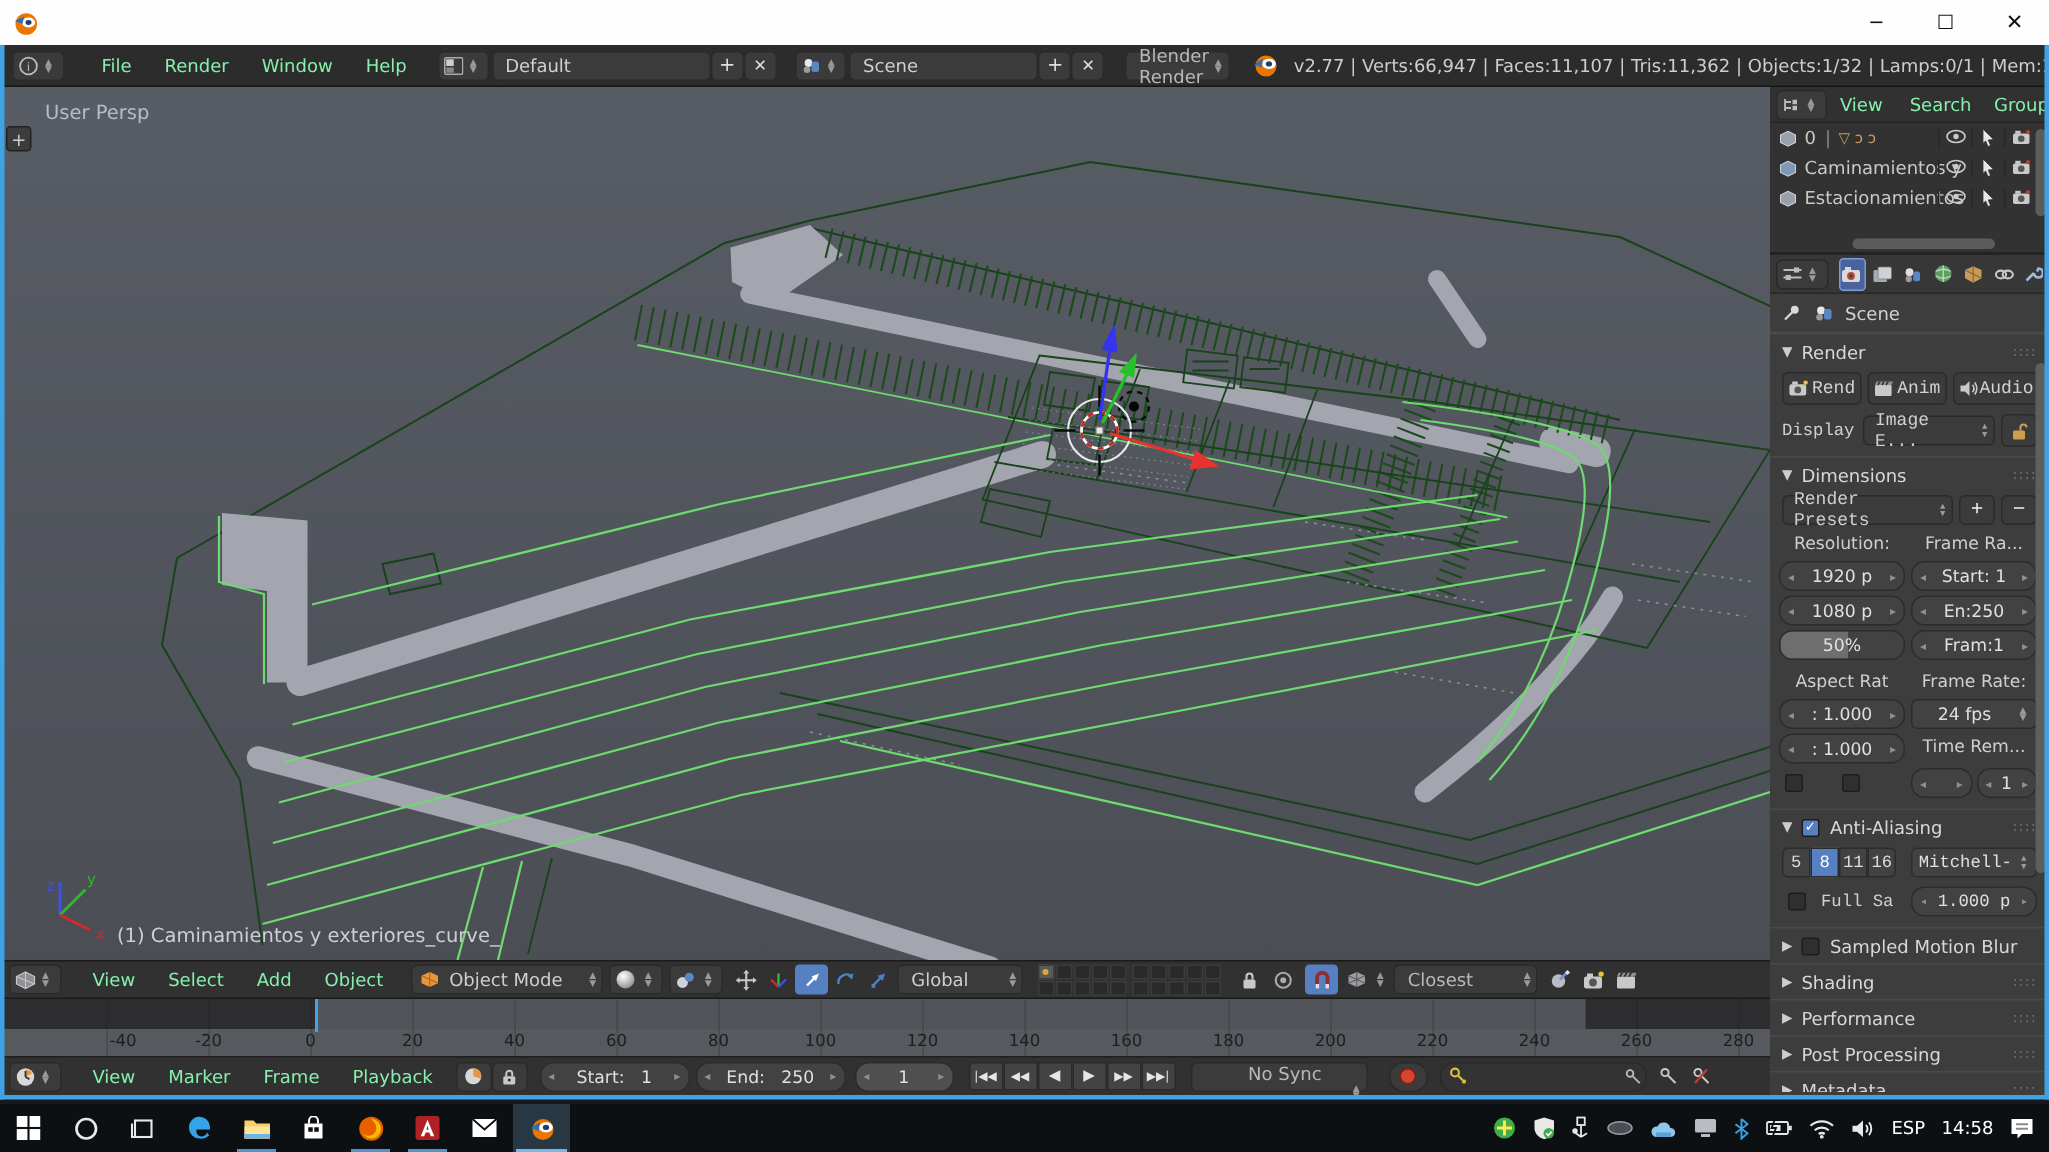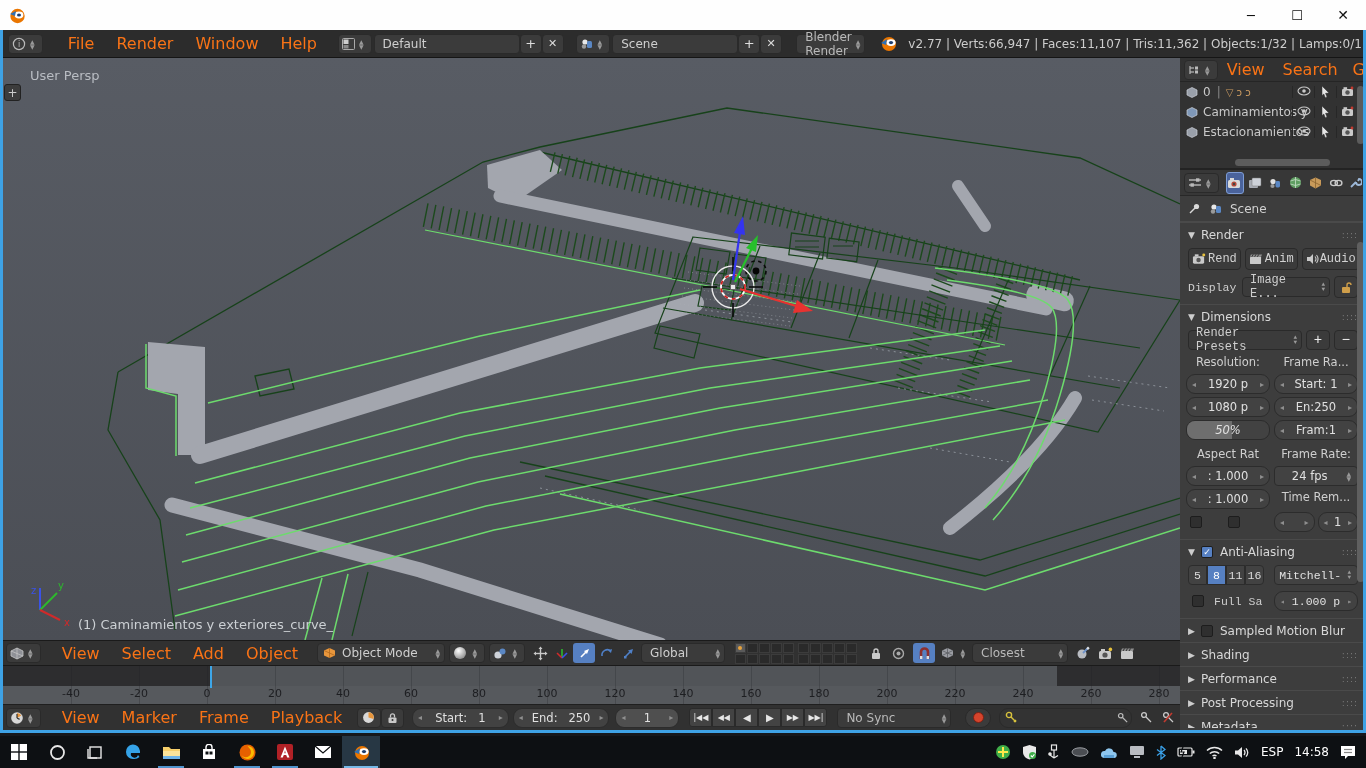--- a/index.html
+++ b/index.html
@@ -15,21 +15,21 @@
   .wctrl.min{ right:92px; } .wctrl.max{ right:46px; } .wctrl.close{ right:0; font-size:14px; }
 
   
   .wb { position:absolute; background:#3ea2e5; z-index:50; }
   .wb.l { left:0; top:30px; width:3px; height:703px; }
   .wb.r { left:1363px; top:30px; width:3px; height:703px; }
   .wb.b { left:0; top:730px; width:1366px; height:3px; }
   .wgap { position:absolute; left:0; top:733px; width:1366px; height:3px; background:#16181c; z-index:49;}
 
   
-  .menu { padding:0 11px; color:#f97316; font-size:16px; white-space:nowrap; }
+  .menu { padding:0 11px; color:#86efac; font-size:12px; white-space:nowrap; }
   .field, .dd { background:#3b3b3b; border:1px solid #2a2a2a; border-radius:4px; height:20px; display:flex; align-items:center; color:#cfcfcf; position:relative; }
   .pill { border-radius:9px; }
   .updown { display:flex; flex-direction:column; line-height:5px; font-size:6px; color:#9a9a9a; margin-left:auto; padding:0 4px; }
   .larr,.rarr { color:#8f8f8f; font-size:8px; padding:0 3px; }
   .iconbtn { background:#3b3b3b; border:1px solid #2a2a2a; border-radius:4px; height:20px; display:flex; align-items:center; justify-content:center; padding:0 3px; }
   .checkbox { width:12px; height:12px; background:#2f2f2f; border:1px solid #1d1d1d; border-radius:2px; display:inline-flex; align-items:center; justify-content:center; font-size:9px; color:#fff; }
   .checkbox.on { background:var(--accent); }
   .dots { margin-left:auto; color:#787878; font-size:9px; letter-spacing:1px; }
 
   
@@ -80,21 +80,21 @@
   .ptab { width:24px; height:22px; display:flex; align-items:center; justify-content:center; border-radius:3px; margin:0 1px; }
   .ptab.sel { background:#4a639c; border:1px solid #7d9cd4; }
   .crumb { height:26px; display:flex; align-items:center; padding-left:8px; border-bottom:1px solid #4a4a4a; }
   .sect { display:flex; align-items:center; height:24px; padding:0 8px; color:#d8d8d8; border-top:1px solid #4a4a4a; }
   .sect .tri { font-size:9px; margin-right:6px; color:#cdcdcd; }
   .prow { display:flex; align-items:center; padding:2px 8px; gap:4px;font-family:Liberation Mono, monospace; }
   .pcol2 { display:grid; grid-template-columns:84px 84px; gap:3px 4px; padding:2px 6px; }
   .plabel { color:#cfcfcf; font-size:11.5px; text-align:center; height:17px; line-height:17px; white-space:nowrap; overflow:hidden; }
   .nfield { background:#424242; border:1px solid #2c2c2c; border-radius:9px; height:20px; display:flex; align-items:center; justify-content:space-between; color:#e0e0e0; font-size:11.5px; padding:0 2px; }
   .nfield .val { flex:1; text-align:center; white-space:nowrap; overflow:hidden; }
-  .slider { position:relative; overflow:hidden;font-style:italic; }
+  .slider { position:relative; overflow:hidden; }
   .slider .fill { position:absolute; left:0; top:0; bottom:0; width:55%; background:#6e6e6e; }
   .slider .val { position:relative; z-index:1; }
   .segrow { display:flex; }
   .seg { width:19px; height:20px; background:#424242; border:1px solid #2c2c2c; display:flex; align-items:center; justify-content:center; color:#ddd; font-size:11.5px; }
   .seg.sel { background:var(--accent); color:#fff; }
   .seg:first-child{ border-radius:4px 0 0 4px;} .seg:last-child{ border-radius:0 4px 4px 0;}
   .props-vscroll { position:absolute; right:2px; top:72px; width:7px; height:340px; border-radius:4px; background:#5f5f5f; }
 
   
   .taskbar { position:absolute; left:0; top:736px; width:1366px; height:32px; background:#0d1013; display:flex; align-items:center; z-index:60; }
@@ -510,21 +510,21 @@
         </svg>
     </div>
   </div>
 
   <div class="ruler">
     <div class="band"></div>
     <div class="outside" style="left:0; width:210px;"></div>
     <div class="outside" style="left:1057px; width:123px;"></div>
     <div id="ruler-ticks">
         <div class="tickline" style="left: 71px;"></div>
-        <span class="ticklabel" style="left: 71px; text-align: right;">-40</span>
+        <span class="ticklabel" style="left: 82px; text-align: right;">-40</span>
         <div class="tickline" style="left: 139px;"></div>
         <span class="ticklabel" style="left: 139px;">-20</span>
         <div class="tickline" style="left: 207px;"></div>
         <span class="ticklabel" style="left: 207px;">0</span>
         <div class="tickline" style="left: 275px;"></div>
         <span class="ticklabel" style="left: 275px;">20</span>
         <div class="tickline" style="left: 343px;"></div>
         <span class="ticklabel" style="left: 343px;">40</span>
         <div class="tickline" style="left: 411px;"></div>
         <span class="ticklabel" style="left: 411px;">60</span>
@@ -604,21 +604,21 @@
 
     <div style="display:flex; margin-left:10px;">
       <div class="pbtn">|◀◀</div>
       <div class="pbtn">◀◀</div>
       <div class="pbtn" style="font-size:10px;">◀</div>
       <div class="pbtn" style="font-size:10px;">▶</div>
       <div class="pbtn">▶▶</div>
       <div class="pbtn">▶▶|</div>
     </div>
 
-    <div class="dd" style="width:118px; margin-left:10px;">
+    <div class="dd" style="width:118px; margin-left:10px;flex-direction:column;">
       <span style="padding-left:8px; color:#b9b9b9;">No Sync</span>
       <span class="updown">
           <span>▲</span>
           <span>▼</span>
         </span>
     </div>
 
     <div class="iconbtn" style="margin-left:14px; width:26px; border-radius:10px;">
       <span style="width:11px; height:11px; border-radius:50%; background:var(--recordred); border:1px solid #7a2014; display:block;"></span>
     </div>

